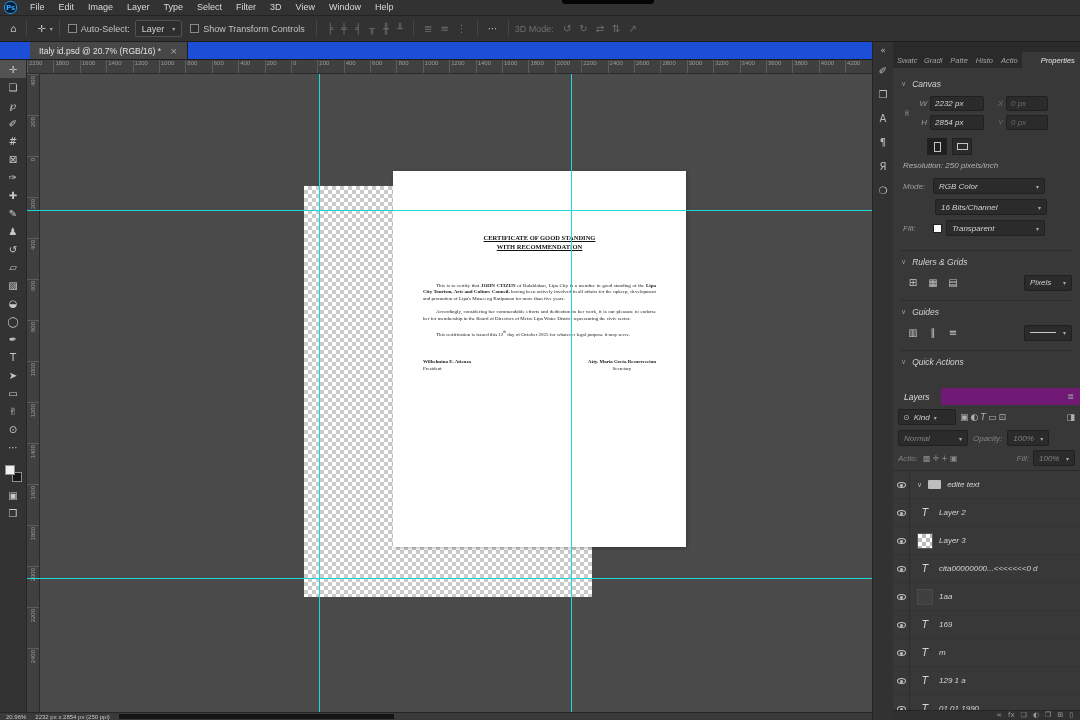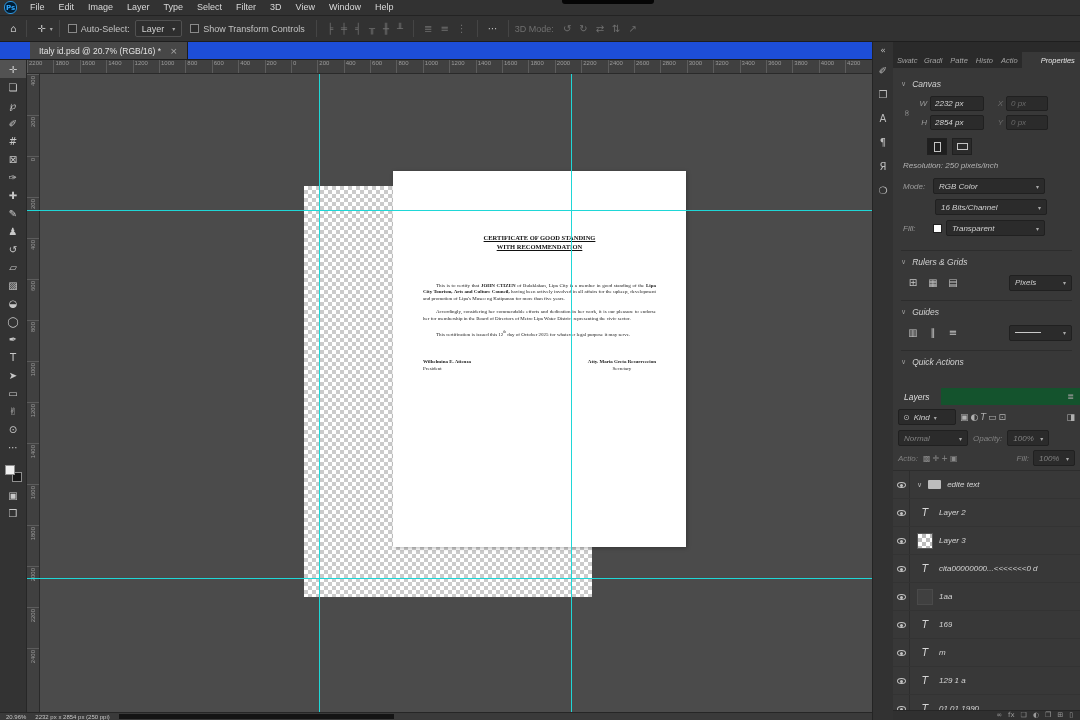--- a/index.html
+++ b/index.html
@@ -100,25 +100,25 @@
   .res-text { color:#b2b2b2; margin:2px 0 8px 2px; font-size:8px; }
   .prop-row { display:flex; align-items:center; margin-bottom:5px; }
   .plabel { width:32px; color:#9a9a9a; font-size:8px; padding-left:2px; flex:0 0 auto; }
   .dropdown { height:16px; background:#2b2b2b; border:1px solid #202020; border-radius:2px; display:flex; align-items:center; justify-content:space-between; padding:0 5px; color:#cfcfcf; font-size:8px; width:112px; flex:0 0 auto; overflow:hidden; white-space:nowrap; }
   .prop-row.indent { margin-left:34px; }
   .fill-swatch { width:9px; height:9px; background:#ffffff; border:1px solid #1f1f1f; margin-right:4px; flex:0 0 auto; }
   .fill-dd { width:99px; }
   .icon-row { display:flex; align-items:center; gap:3px; padding-left:2px; }
   .picon { width:20px; height:17px; display:flex; align-items:center; justify-content:center; color:#c5c5c5; font-size:10px; }
   .spacer { flex:1; }
-  .small-dd { width:63px; }
+  .small-dd { width:48px; }
   .gline { width:26px; height:1px; background:#c9c9c9; }
 
   
-  .layers-tabbar { height:17px; background:#14532d; display:flex; align-items:stretch; }
+  .layers-tabbar { height:17px; background:#701a75; display:flex; align-items:stretch; }
   .layers-tab { background:#383838; padding:0 11px; display:flex; align-items:center; font-size:8.5px; color:#dedede; }
   .panel-menu-icon { margin-left:auto; color:#9a9a9a; padding:0 6px; display:flex; align-items:center; font-size:8px; }
   .filter-row { display:flex; align-items:center; gap:3px; padding:4px 5px 3px; }
   .kind-dd { height:16px; width:58px; background:#2b2b2b; border:1px solid #202020; border-radius:2px; display:flex; align-items:center; gap:4px; padding:0 4px; font-size:8px; color:#d0d0d0; }
   .search-glyph { font-size:8px; color:#b5b5b5; }
   .fil-ic { color:#b0b0b0; font-size:9px; padding:0 1px; }
   .fil-toggle { margin-left:auto; color:#b0b0b0; font-size:9px; }
   .blend-row { display:flex; align-items:center; gap:5px; padding:2px 5px 4px; }
   .blend-dd { width:70px; color:#828282; }
   .mini-label { font-size:8px; color:#828282; flex:0 0 auto; }

